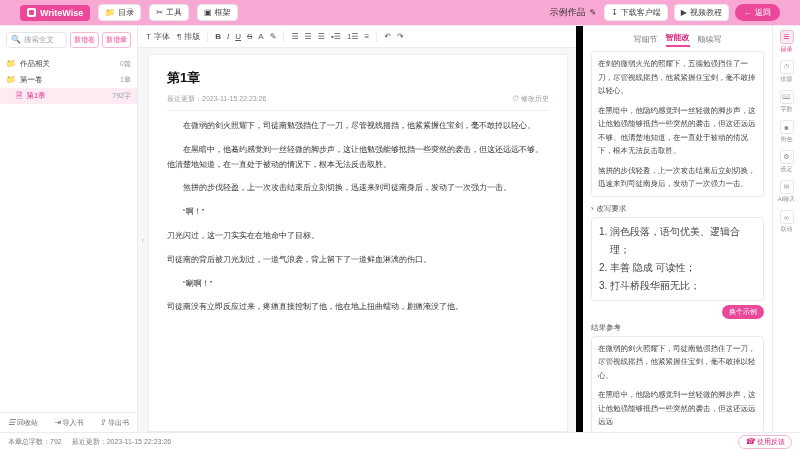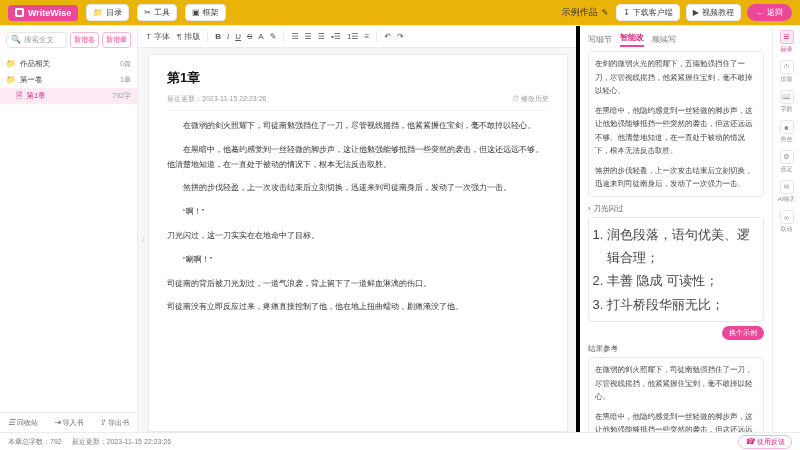--- a/index.html
+++ b/index.html
@@ -6,22 +6,22 @@
   html, body { margin:0; padding:0; }
   body {
     width:800px; height:450px; overflow:hidden;
     font-family: "Liberation Sans", sans-serif;
     font-size:8px; color:#333; background:#f6f7f9;
   }
   .app { width:800px; height:450px; display:flex; flex-direction:column; }
 
   
   .topbar {
-    height:26px; background:#eab308; border-bottom:1px solid #ececf0;
-    display:flex; align-items:center; padding:0 8px; gap:8px; flex:none;
+    height:26px; background:#f9a8d4; border-bottom:1px solid #ececf0;
+    display:flex; align-items:center; padding:0 20px; gap:8px; flex:none;
   }
   .logo { display:flex; align-items:center; gap:4px; background:#ec4899; color:#fff;
     border-radius:4px; padding:3px 7px; font-weight:bold; font-size:9px; }
   .logo .mark { width:9px; height:9px; border-radius:2px; background:#fff; position:relative; }
   .logo .mark:after{content:""; position:absolute; left:2px; top:2px; width:5px; height:5px;
     border-radius:1px; background:#ec4899;}
   .tbtn {
     display:flex; align-items:center; gap:3px; border:1px solid #e6e6ea; background:#fff;
     border-radius:4px; padding:2px 6px; font-size:8px; color:#444; height:17px;
   }
@@ -70,33 +70,33 @@
   .page { flex:1; background:#fff; border:1px solid #ececf0; margin:6px 8px 0 0;
     overflow:hidden; padding:10px 18px; min-width:0; }
   .page h1 { font-size:13px; margin:4px 0 7px 0; color:#111; }
   .metaline { display:flex; align-items:center; gap:6px; font-size:7px; color:#9aa0a6;
     border-bottom:1px solid #f0f0f3; padding-bottom:6px; margin-bottom:8px; }
   .metaline .right { margin-left:auto; display:flex; align-items:center; gap:3px; }
   .para { font-size:8px; line-height:1.85; color:#333; margin:0 0 9px 0; text-indent:16px; }
   .para.noind { text-indent:0; }
 
   
-  .rightcol { width:196px; background:#fff; border-left:4px solid #000000;
-    display:flex; flex-direction:column; min-width:0; }
+  .rightcol { width:196px; background:#fff; border-left:7px solid #000000;
+    display:flex; flex-direction:column; min-width:0;align-items:center; }
   .rtabs { display:flex; align-items:center; gap:8px; padding:6px 8px 4px; font-size:8px; color:#777; }
   .rtab.active { color:#d6277f; font-weight:bold; border-bottom:2px solid #ec4899; padding-bottom:2px; }
   .rbody { flex:1; overflow:hidden; padding:0 8px 6px; }
   .rlabel { font-size:7.5px; color:#555; margin:4px 0 3px; }
   .rbox { border:1px solid #e8e8ee; border-radius:4px; padding:5px 6px; font-size:7.5px;
     line-height:1.8; color:#444; }
   .rbox.tinted { background:#fff; }
   .rbox p { margin:0 0 6px; }
   .rbox p:last-child { margin-bottom:0; }
   .collapse { display:flex; align-items:center; gap:3px; font-size:7.5px; color:#555; margin:7px 0 3px; }
-  .ol { margin:0; padding-left:12px; font-size:13px; line-height:1.8; color:#444; }
+  .ol { margin:0; padding-left:12px; font-size:10px; line-height:1.8; color:#444; }
   .rowend { display:flex; justify-content:flex-end; margin-top:4px; }
   .chip { background:#ec4899; color:#fff; border-radius:9px; font-size:7px; padding:2px 7px; }
   .cta { margin-top:7px; background:#a21caf; color:#fff; text-align:center; border-radius:4px;
     padding:5px 0; font-size:8px; }
 
   
   .rail { width:28px; background:#fff; border-left:1px solid #ececf0; display:flex;
     flex-direction:column; align-items:center; padding-top:4px; gap:6px; }
   .rail .ritem { display:flex; flex-direction:column; align-items:center; gap:1px;
     font-size:6px; color:#8a8f98; width:100%; }
@@ -251,22 +251,22 @@
               <i class="ico">⏱</i>
               <b style="font-weight:normal">修改历史</b>
             </span>
           </div>
 
           <p class="para">在微弱的剑火照耀下，司徒南勉强挡住了一刀，尽管视线摇挡，他紧紧握住宝剑，毫不敢掉以轻心。</p>
           <p class="para">在黑暗中，他蓦约感觉到一丝轻微的脚步声，这让他勉强能够抵挡一些突然的袭击，但这还远远不够。他清楚地知道，在一直处于被动的情况下，根本无法反击取胜。</p>
           <p class="para">煞拼的步伐轻盈，上一次攻击结束后立刻切换，迅速来到司徒南身后，发动了一次强力一击。</p>
           <p class="para">“啊！”</p>
           <p class="para noind">刀光闪过，这一刀实实在在地命中了目标。</p>
+          <p class="para noind">司徒南的背后被刀光划过，一道气浪袭，背上留下了一道鲜血淋漓的伤口。</p>
           <p class="para">“唰啊！”</p>
-          <p class="para noind">司徒南的背后被刀光划过，一道气浪袭，背上留下了一道鲜血淋漓的伤口。</p>
           <p class="para noind">司徒南没有立即反应过来，疼痛直接控制了他，他在地上扭曲蠕动，剧痛淹没了他。</p>
         </div>
       </div>
     </div>
 
     <div class="rightcol">
       <div class="rtabs">
         <span class="rtab">写细节</span>
         <span class="rtab active">智能改</span>
         <span class="rtab">顺续写</span>
@@ -274,21 +274,21 @@
 
       <div class="rbody">
         <div class="rbox">
           <p>在剑的微弱火光的照耀下，五德勉强挡住了一刀，尽管视线摇挡，他紧紧握住宝剑，毫不敢掉以轻心。</p>
           <p>在黑暗中，他隐约感觉到一丝轻微的脚步声，这让他勉强能够抵挡一些突然的袭击，但这还远远不够。他清楚地知道，在一直处于被动的情况下，根本无法反击取胜。</p>
           <p>煞拼的步伐轻盈，上一次攻击结束后立刻切换，迅速来到司徒南身后，发动了一次强力一击。</p>
         </div>
 
         <div class="collapse">
           <span>›</span>
-          <span>刀光闪过</span>
+          <span>改写要求</span>
         </div>
         <div class="rbox">
           <ol class="ol">
             <li>润色段落，语句优美、逻辑合理；</li>
             <li>丰善 隐成 可读性；</li>
             <li>打斗桥段华丽无比；</li>
           </ol>
         </div>
         <div class="rowend">
           <span class="chip">换个示例</span>

